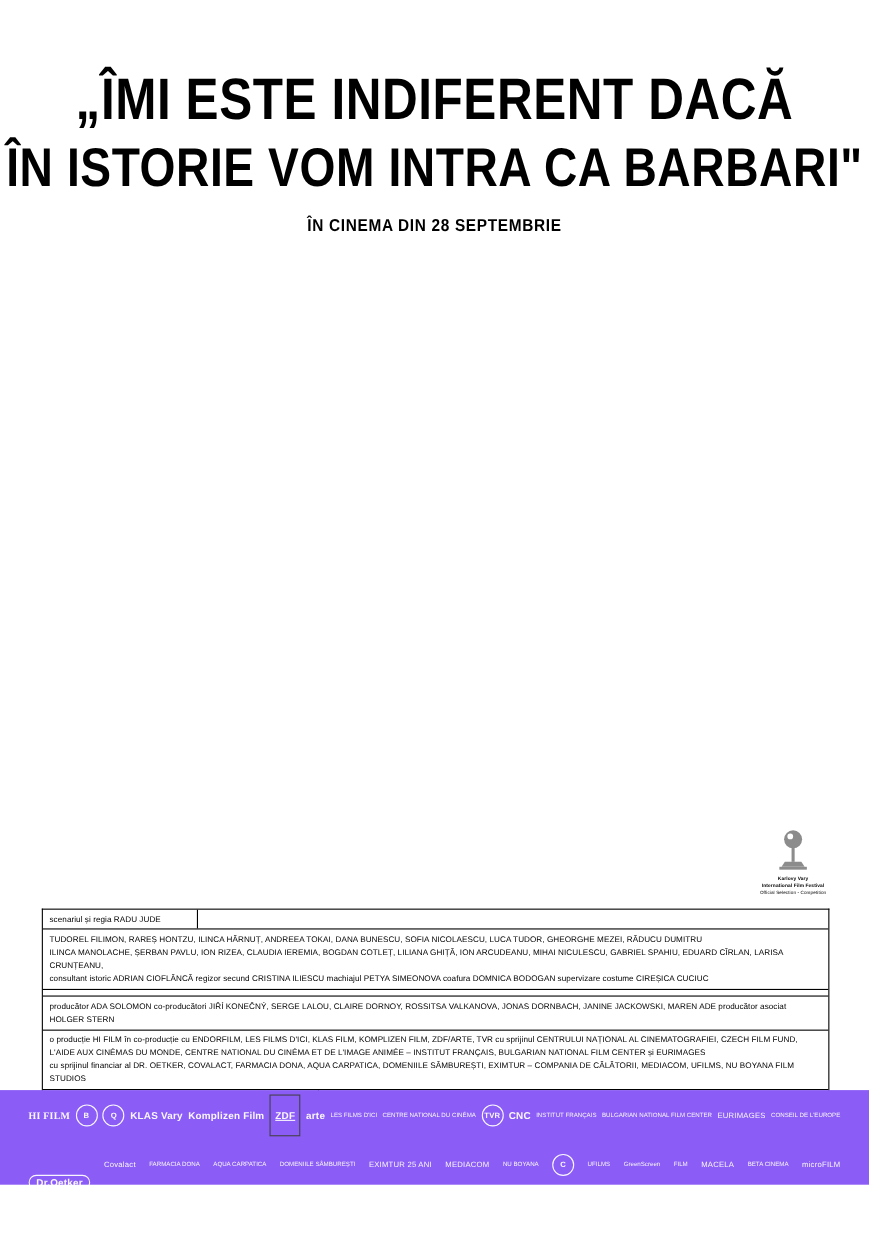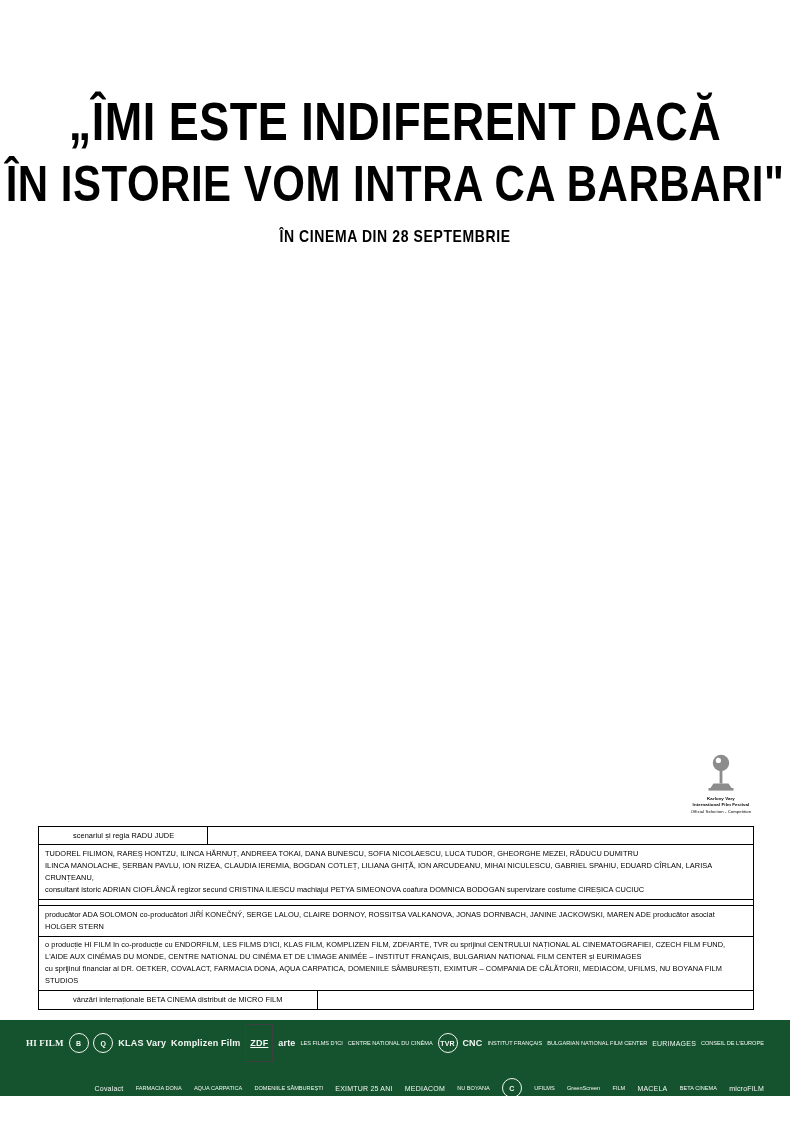--- a/index.html
+++ b/index.html
@@ -14,21 +14,20 @@
     color: #000000;
     overflow: hidden;
     position: relative;
   }
 
   
   .poster-title {
     text-align: center;
     padding-top: 62px;
     line-height: 1.08;
-    margin-top: 32px;
   }
   .poster-title .line {
     font-family: "Liberation Sans", sans-serif;
     font-weight: bold;
     font-size: 45px;
     letter-spacing: 0.5px;
     display: block;
     white-space: nowrap;
     transform: scaleY(1.18);
     transform-origin: center top;
@@ -95,31 +94,31 @@
   .credits .row.split > .cell {
     padding: 2.5px 6px 3px 6px;
   }
   .credits .row.split > .cell.first {
     border-right: 1px solid #000;
   }
   .credits .cell-grow { flex: 1 1 auto; }
   .credits p { margin: 0; }
 
   
-  .row-dir .cell.first { width: 128px; margin-left: 28px; }
+  .row-dir .cell.first { width: 128px; }
   .row-img .cell.first { width: 286px; }
 
   
   .logo-strip {
     position: absolute;
     left: 0;
-    top: 1020px;
+    top: 991px;
     width: 790px;
-    height: 76px;
-    background: #14532d;
+    height: 86px;
+    background: #8b5cf6;
     color: #ffffff;
   }
   .logo-row {
     display: flex;
     align-items: center;
     justify-content: space-between;
     padding: 0 26px;
     box-sizing: border-box;
     width: 100%;
   }

